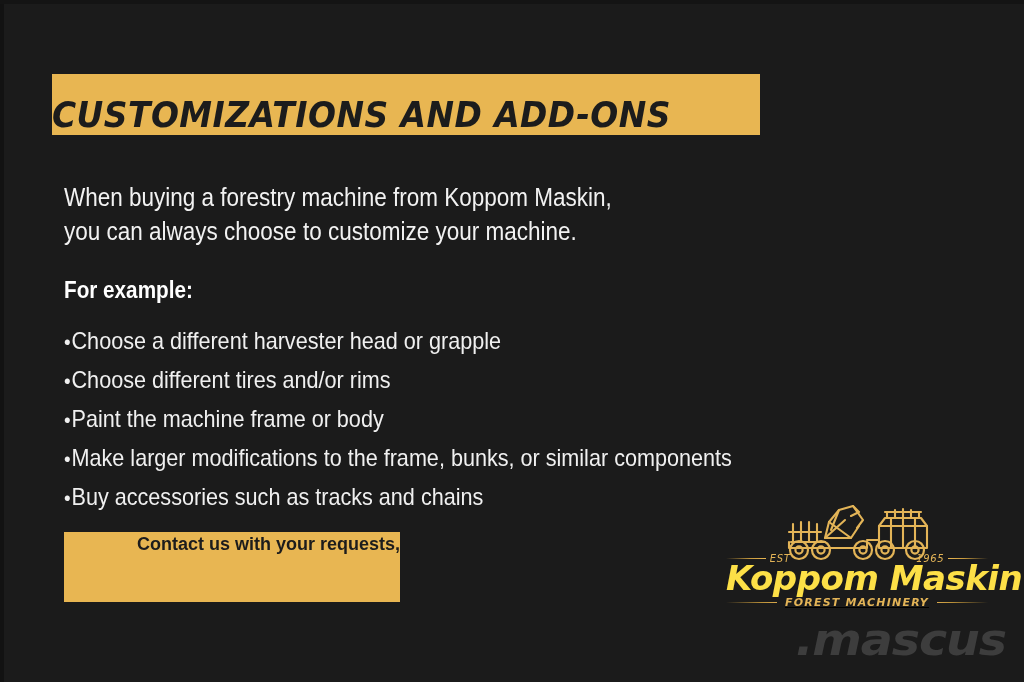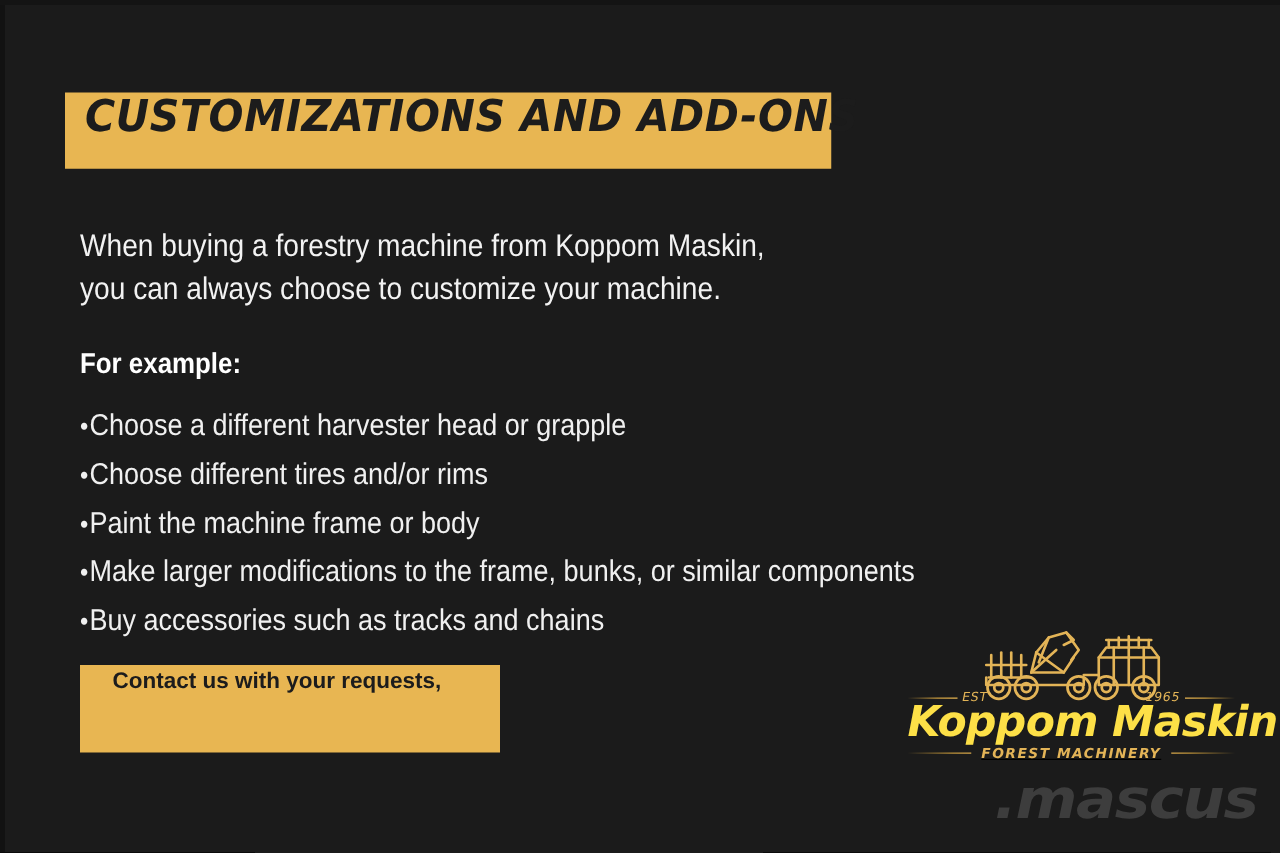--- a/index.html
+++ b/index.html
@@ -36,27 +36,26 @@
     width: 100%; height: 4px;
     background: #141414;
     pointer-events: none;
   }
 
   
   .title-banner {
     position: absolute;
     left: 52px;
     top: 74px;
-    width: 613px;
+    width: 708px;
     height: 61px;
     background: #e8b652;
     display: flex;
-    align-items: flex-start;
+    align-items: flex-end;
     box-sizing: border-box;
-    padding-left: 16px;
   }
   .title-text {
     font-family: "DejaVu Sans", sans-serif;
     font-size: 35px;
     font-weight: 700;
     font-style: italic;
     letter-spacing: 0.5px;
     color: #1c1c1c;
     white-space: nowrap;
     transform: scaleX(0.94);
@@ -118,22 +117,21 @@
   
   .contact-box {
     position: absolute;
     left: 64px;
     top: 532px;
     width: 336px;
     height: 70px;
     background: #e8b652;
     box-sizing: border-box;
     display: flex;
-    flex-direction: column;
-    justify-content: flex-start;
+    justify-content: flex-end;
     padding-left: 26px;
   }
   .contact-line {
     color: #1c1c1c;
     font-size: 18px;
     font-weight: 700;
     line-height: 24px;
     white-space: nowrap;
   }
 

